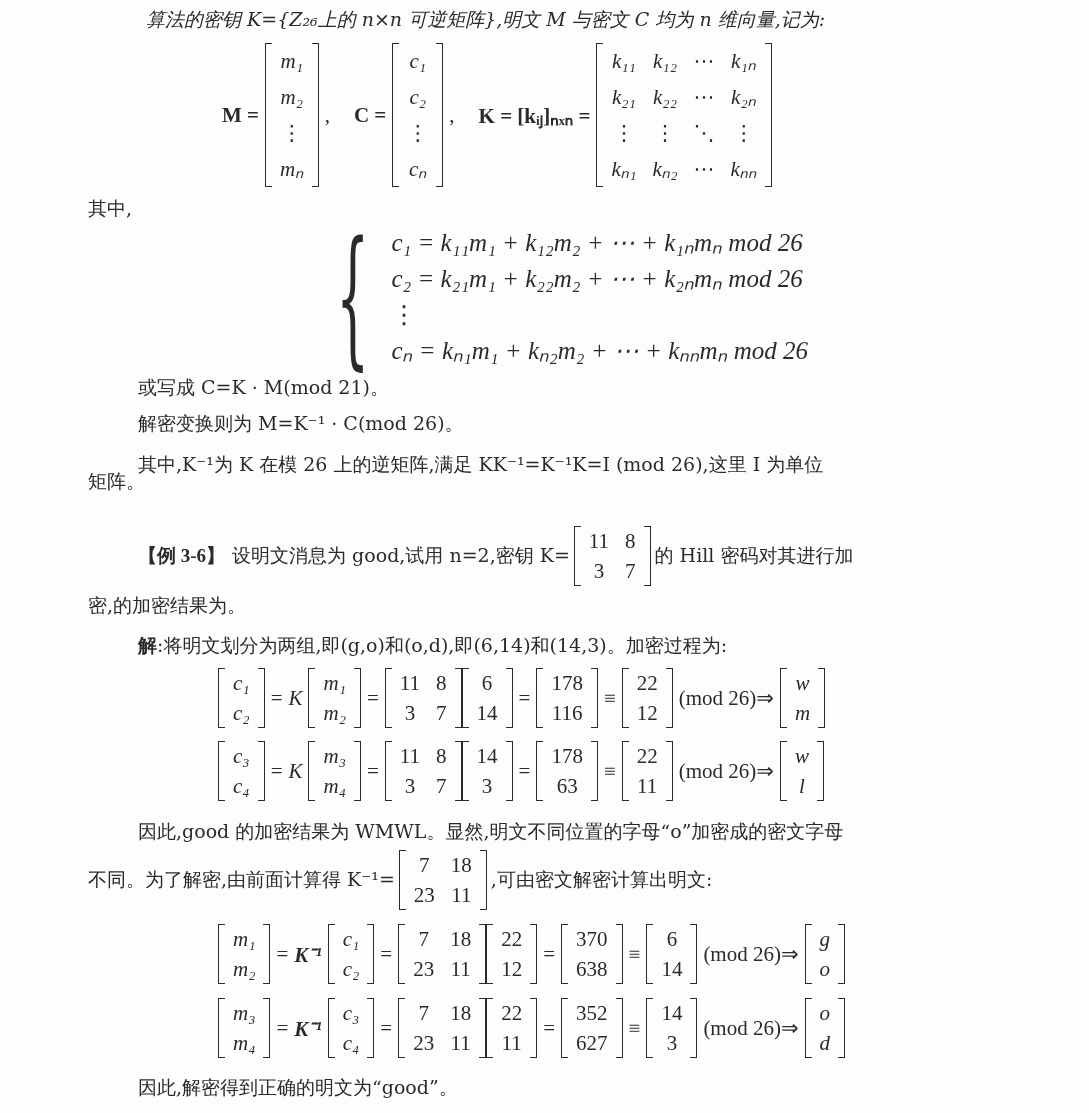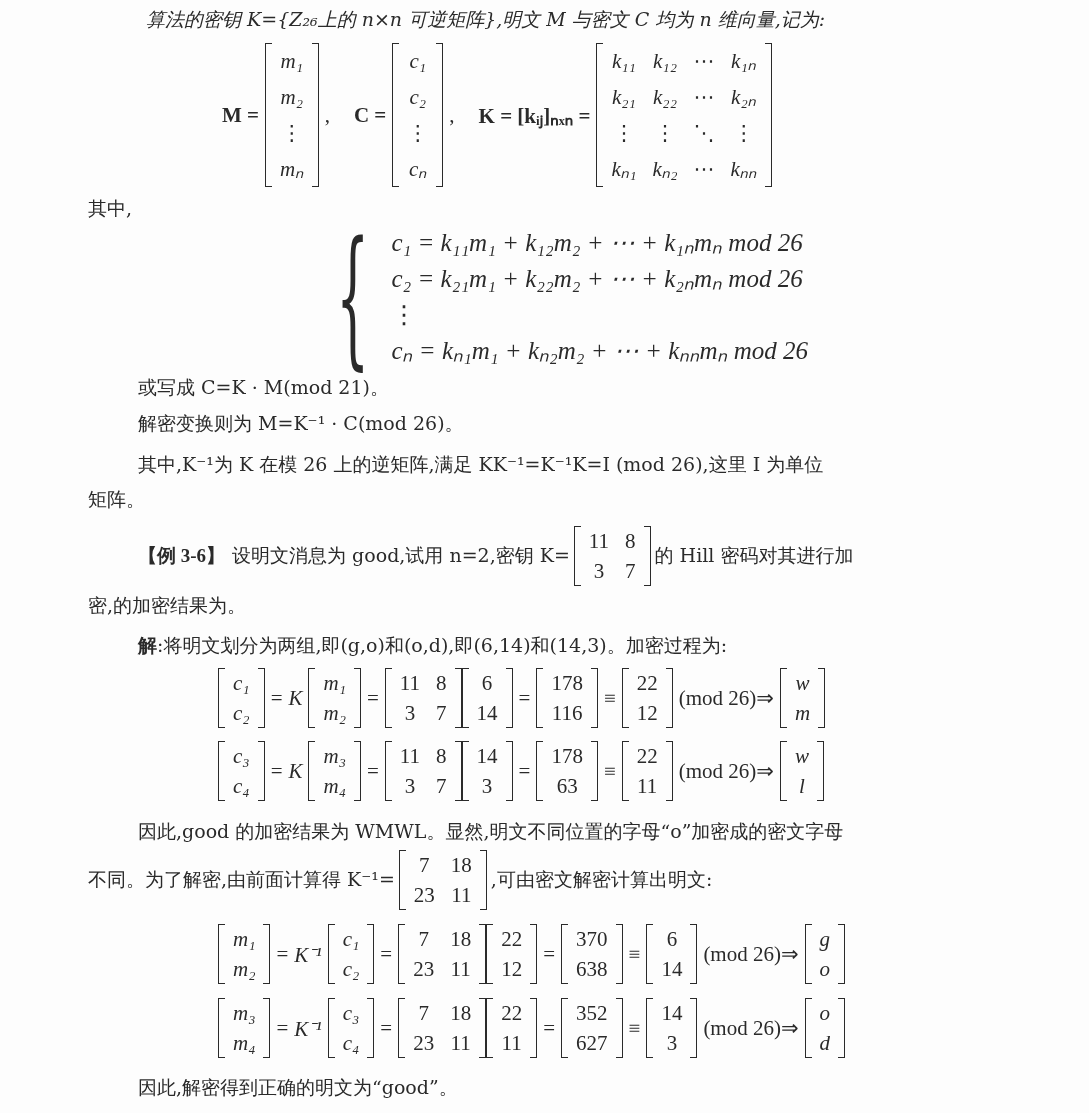--- a/index.html
+++ b/index.html
@@ -6,21 +6,21 @@
   body {
     width: 1089px; height: 1113px; overflow: hidden;
     background: #fdfdfd; color: #2a2a2a;
     font-family: "DejaVu Serif", "Liberation Serif", serif;
     font-size: 19px; position: relative;
   }
   .abs { position: absolute; white-space: nowrap; }
   .p { line-height: 26px; }
   .b { font-weight: bold; }
   .i { font-style: italic; }
-  .bi { font-weight: normal; font-style: italic; }
+  .bi { font-weight: bold; font-style: italic; }
 
   
   .mat { display: inline-flex; align-items: stretch; vertical-align: middle; }
   .br { width: 6px; border: 1.5px solid #2a2a2a; }
   .br.l { border-right: none; }
   .br.r { border-left: none; }
   .mat table { border-collapse: collapse; font-family: "Liberation Serif", serif; font-size: 21px; }
   .mat td { padding: 2px 8px; text-align: center; line-height: 26px; }
   .mat.tall td { line-height: 36px; padding: 0 8px; }
 
@@ -125,21 +125,21 @@
     <div class="i">c₁ = k₁₁m₁ + k₁₂m₂ + ⋯ + k₁ₙmₙ mod 26</div>
     <div class="i">c₂ = k₂₁m₁ + k₂₂m₂ + ⋯ + k₂ₙmₙ mod 26</div>
     <div>⋮</div>
     <div class="i">cₙ = kₙ₁m₁ + kₙ₂m₂ + ⋯ + kₙₙmₙ mod 26</div>
   </div>
 </div>
 
 <div class="abs p" style="left:138px;top:374px;">或写成 C=K · M(mod 21)。</div>
 <div class="abs p" style="left:138px;top:410px;">解密变换则为 M=K⁻¹ · C(mod 26)。</div>
 <div class="abs p" style="left:138px;top:451px;">其中,K⁻¹为 K 在模 26 上的逆矩阵,满足 KK⁻¹=K⁻¹K=I (mod 26),这里 I 为单位</div>
-<div class="abs p" style="left:88px;top:486px;">矩阵。</div>
+<div class="abs p" style="left:88px;top:468px;">矩阵。</div>
 
 <div class="abs" style="left:138px;top:526px;display:flex;align-items:center;gap:4px;">
   <span class="b" style="margin-right:3px;font-family:Liberation Serif, serif;">【例 3-6】</span>
   <span>设明文消息为 good,试用 n=2,密钥 K=</span>
   <span class="mat">
     <span class="br l"></span>
     <table>
         <tbody>
       <tr>
             <td>11</td>

